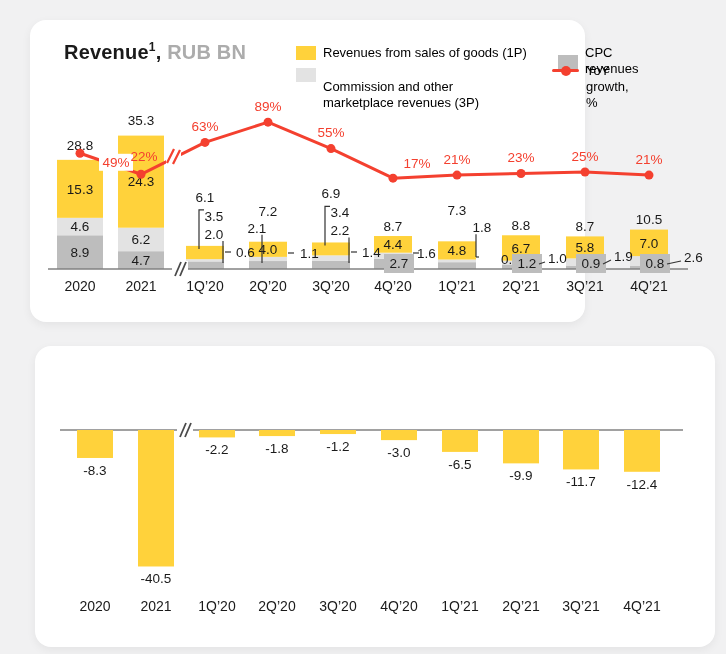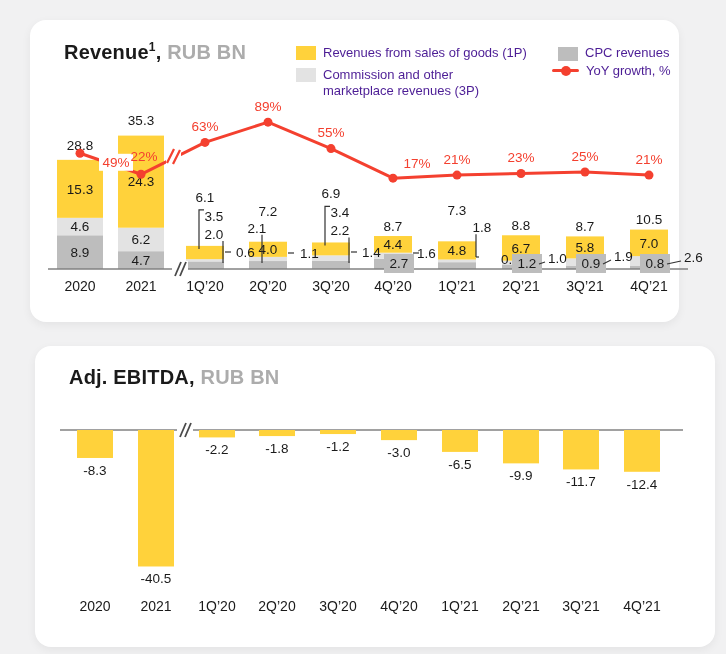--- a/index.html
+++ b/index.html
@@ -1,25 +1,25 @@
 <!DOCTYPE html>
 <html><head>
 <meta charset="utf-8">
 <style>
   html,body{margin:0;padding:0;}
   body{width:726px;height:654px;background:#F1F1F2;font-family:"Liberation Sans",sans-serif;position:relative;overflow:hidden;}
   .card{position:absolute;background:#ffffff;border-radius:16px;box-shadow:0 3px 10px rgba(0,0,0,0.06);}
-  #card-revenue{left:30px;top:20px;width:649px;height:302px;}
+  #card-revenue{left:30px;top:20px;width:555px;height:302px;}
   #card-ebitda{left:35px;top:346px;width:680px;height:301px;}
   .chart-title{position:absolute;left:34px;top:20px;font-size:20px;font-weight:700;color:#1A1A1A;letter-spacing:.2px;}
   .chart-title sup{font-size:12px;font-weight:700;}
   .chart-title .unit{color:#ACACAC;}
-  .legend-item{position:absolute;display:flex;gap:7px;align-items:flex-start;font-size:13px;color:#4c1d95;line-height:16px;}
+  .legend-item{position:absolute;display:flex;gap:7px;align-items:flex-start;font-size:13px;color:#000000;line-height:16px;}
   .swatch{width:20px;height:14px;flex:0 0 auto;margin-top:1px;}
-  .label-3p{width:178px;}
+  .label-3p{width:178px;margin-top:12px;}
   .line-swatch{width:27px;height:14px;position:relative;flex:0 0 auto;}
   .line-swatch .seg{position:absolute;left:0;top:6px;width:27px;height:3px;border-radius:2px;}
   .line-swatch .dot{position:absolute;left:9px;top:2.5px;width:10px;height:10px;border-radius:50%;}
   svg{position:absolute;left:0;top:0;overflow:visible;}
   svg text{font-family:"Liberation Sans",sans-serif;}
 </style>
 </head>
 <body style="background: rgb(241, 241, 242);">
 
 <div class="card" id="card-revenue">
@@ -172,23 +172,20 @@
       <text x="301" y="270.8" text-anchor="middle" font-size="14" fill="#1A1A1A">3Q’20</text>
       <text x="363" y="270.8" text-anchor="middle" font-size="14" fill="#1A1A1A">4Q’20</text>
       <text x="427" y="270.8" text-anchor="middle" font-size="14" fill="#1A1A1A">1Q’21</text>
       <text x="491" y="270.8" text-anchor="middle" font-size="14" fill="#1A1A1A">2Q’21</text>
       <text x="555" y="270.8" text-anchor="middle" font-size="14" fill="#1A1A1A">3Q’21</text>
       <text x="619" y="270.8" text-anchor="middle" font-size="14" fill="#1A1A1A">4Q’21</text>
     </svg>
 </div>
 
 <div class="card" id="card-ebitda">
-  <div class="chart-title">
-    <span>Adj. EBITDA</span><span>, </span><span class="unit">RUB BN</span>
-  </div>
   <svg id="ebit-svg" width="680" height="301" viewBox="0 0 680 301">
       <line x1="25" y1="84" x2="648" y2="84" stroke="#828282" stroke-width="1.6"></line>
       <rect x="42" y="84" width="36" height="27.971000000000004" fill="#FFD23B"></rect>
       <text x="60" y="128.77100000000002" text-anchor="middle" font-size="13.5" fill="#1A1A1A">-8.3</text>
       <rect x="103" y="84" width="36" height="136.485" fill="#FFD23B"></rect>
       <text x="121" y="237.28500000000003" text-anchor="middle" font-size="13.5" fill="#1A1A1A">-40.5</text>
       <rect x="164" y="84" width="36" height="7.414000000000001" fill="#FFD23B"></rect>
       <text x="182" y="108.214" text-anchor="middle" font-size="13.5" fill="#1A1A1A">-2.2</text>
       <rect x="224" y="84" width="36" height="6.066000000000001" fill="#FFD23B"></rect>
       <text x="242" y="106.866" text-anchor="middle" font-size="13.5" fill="#1A1A1A">-1.8</text>

